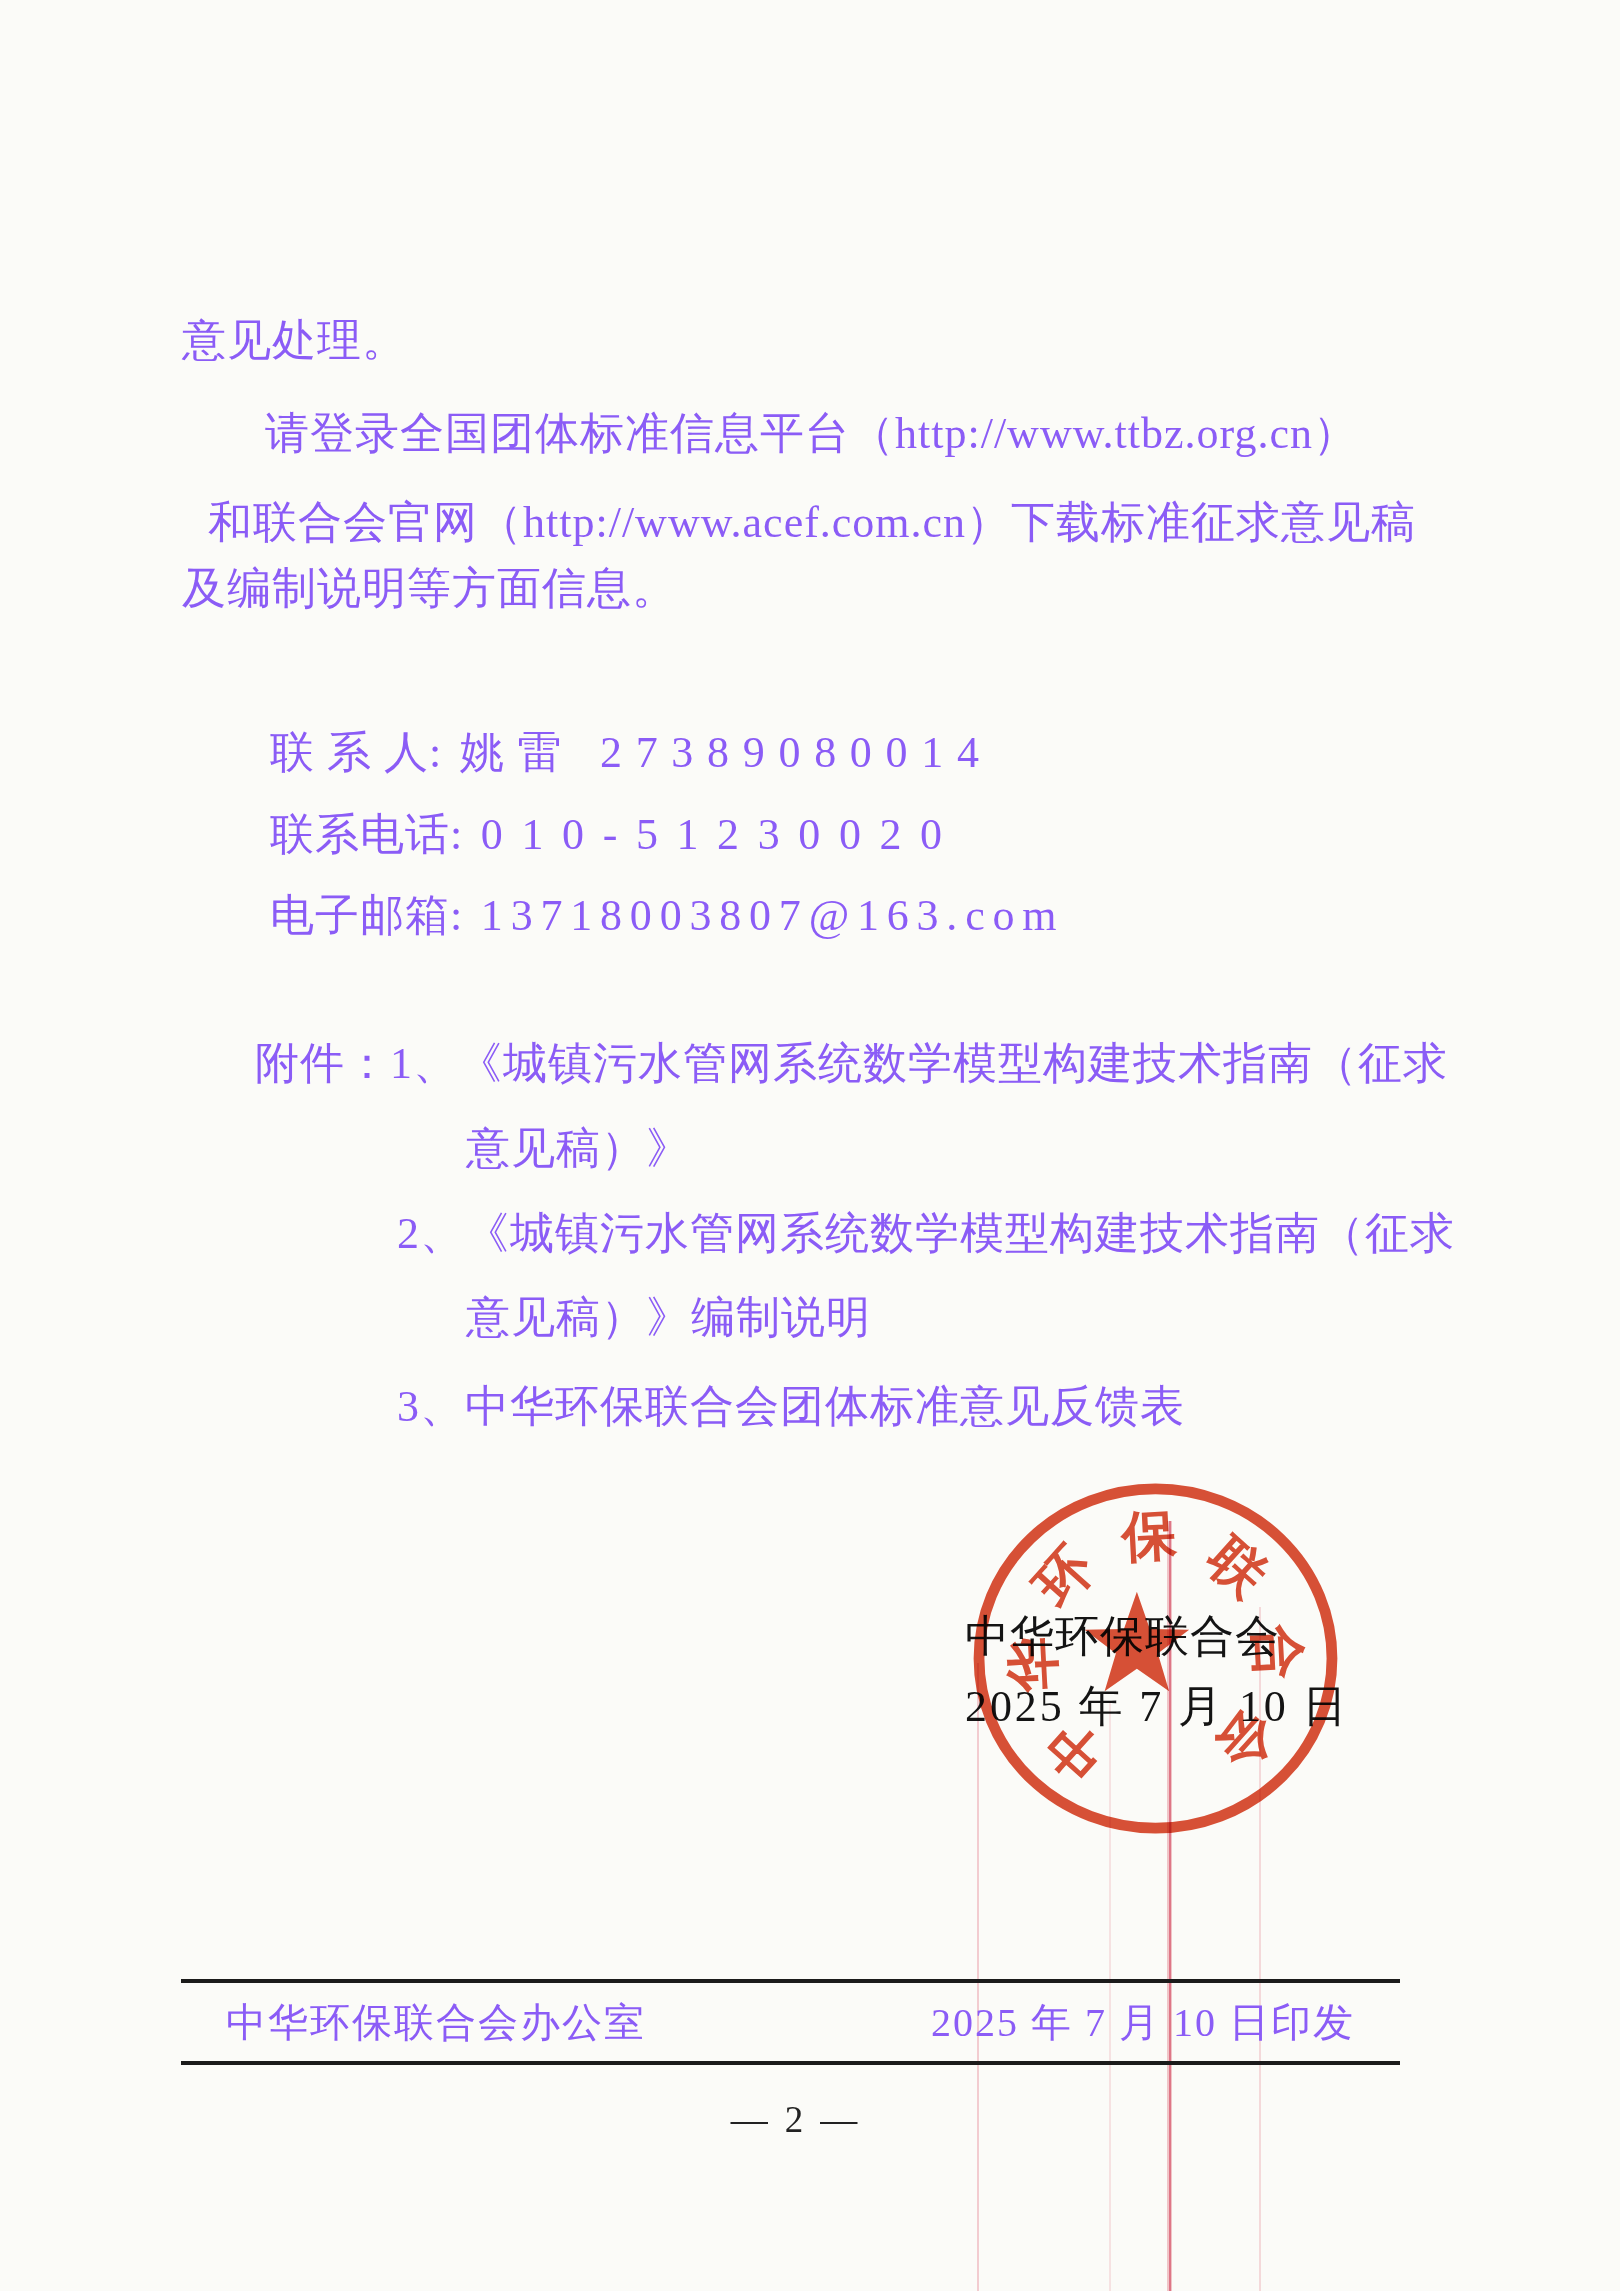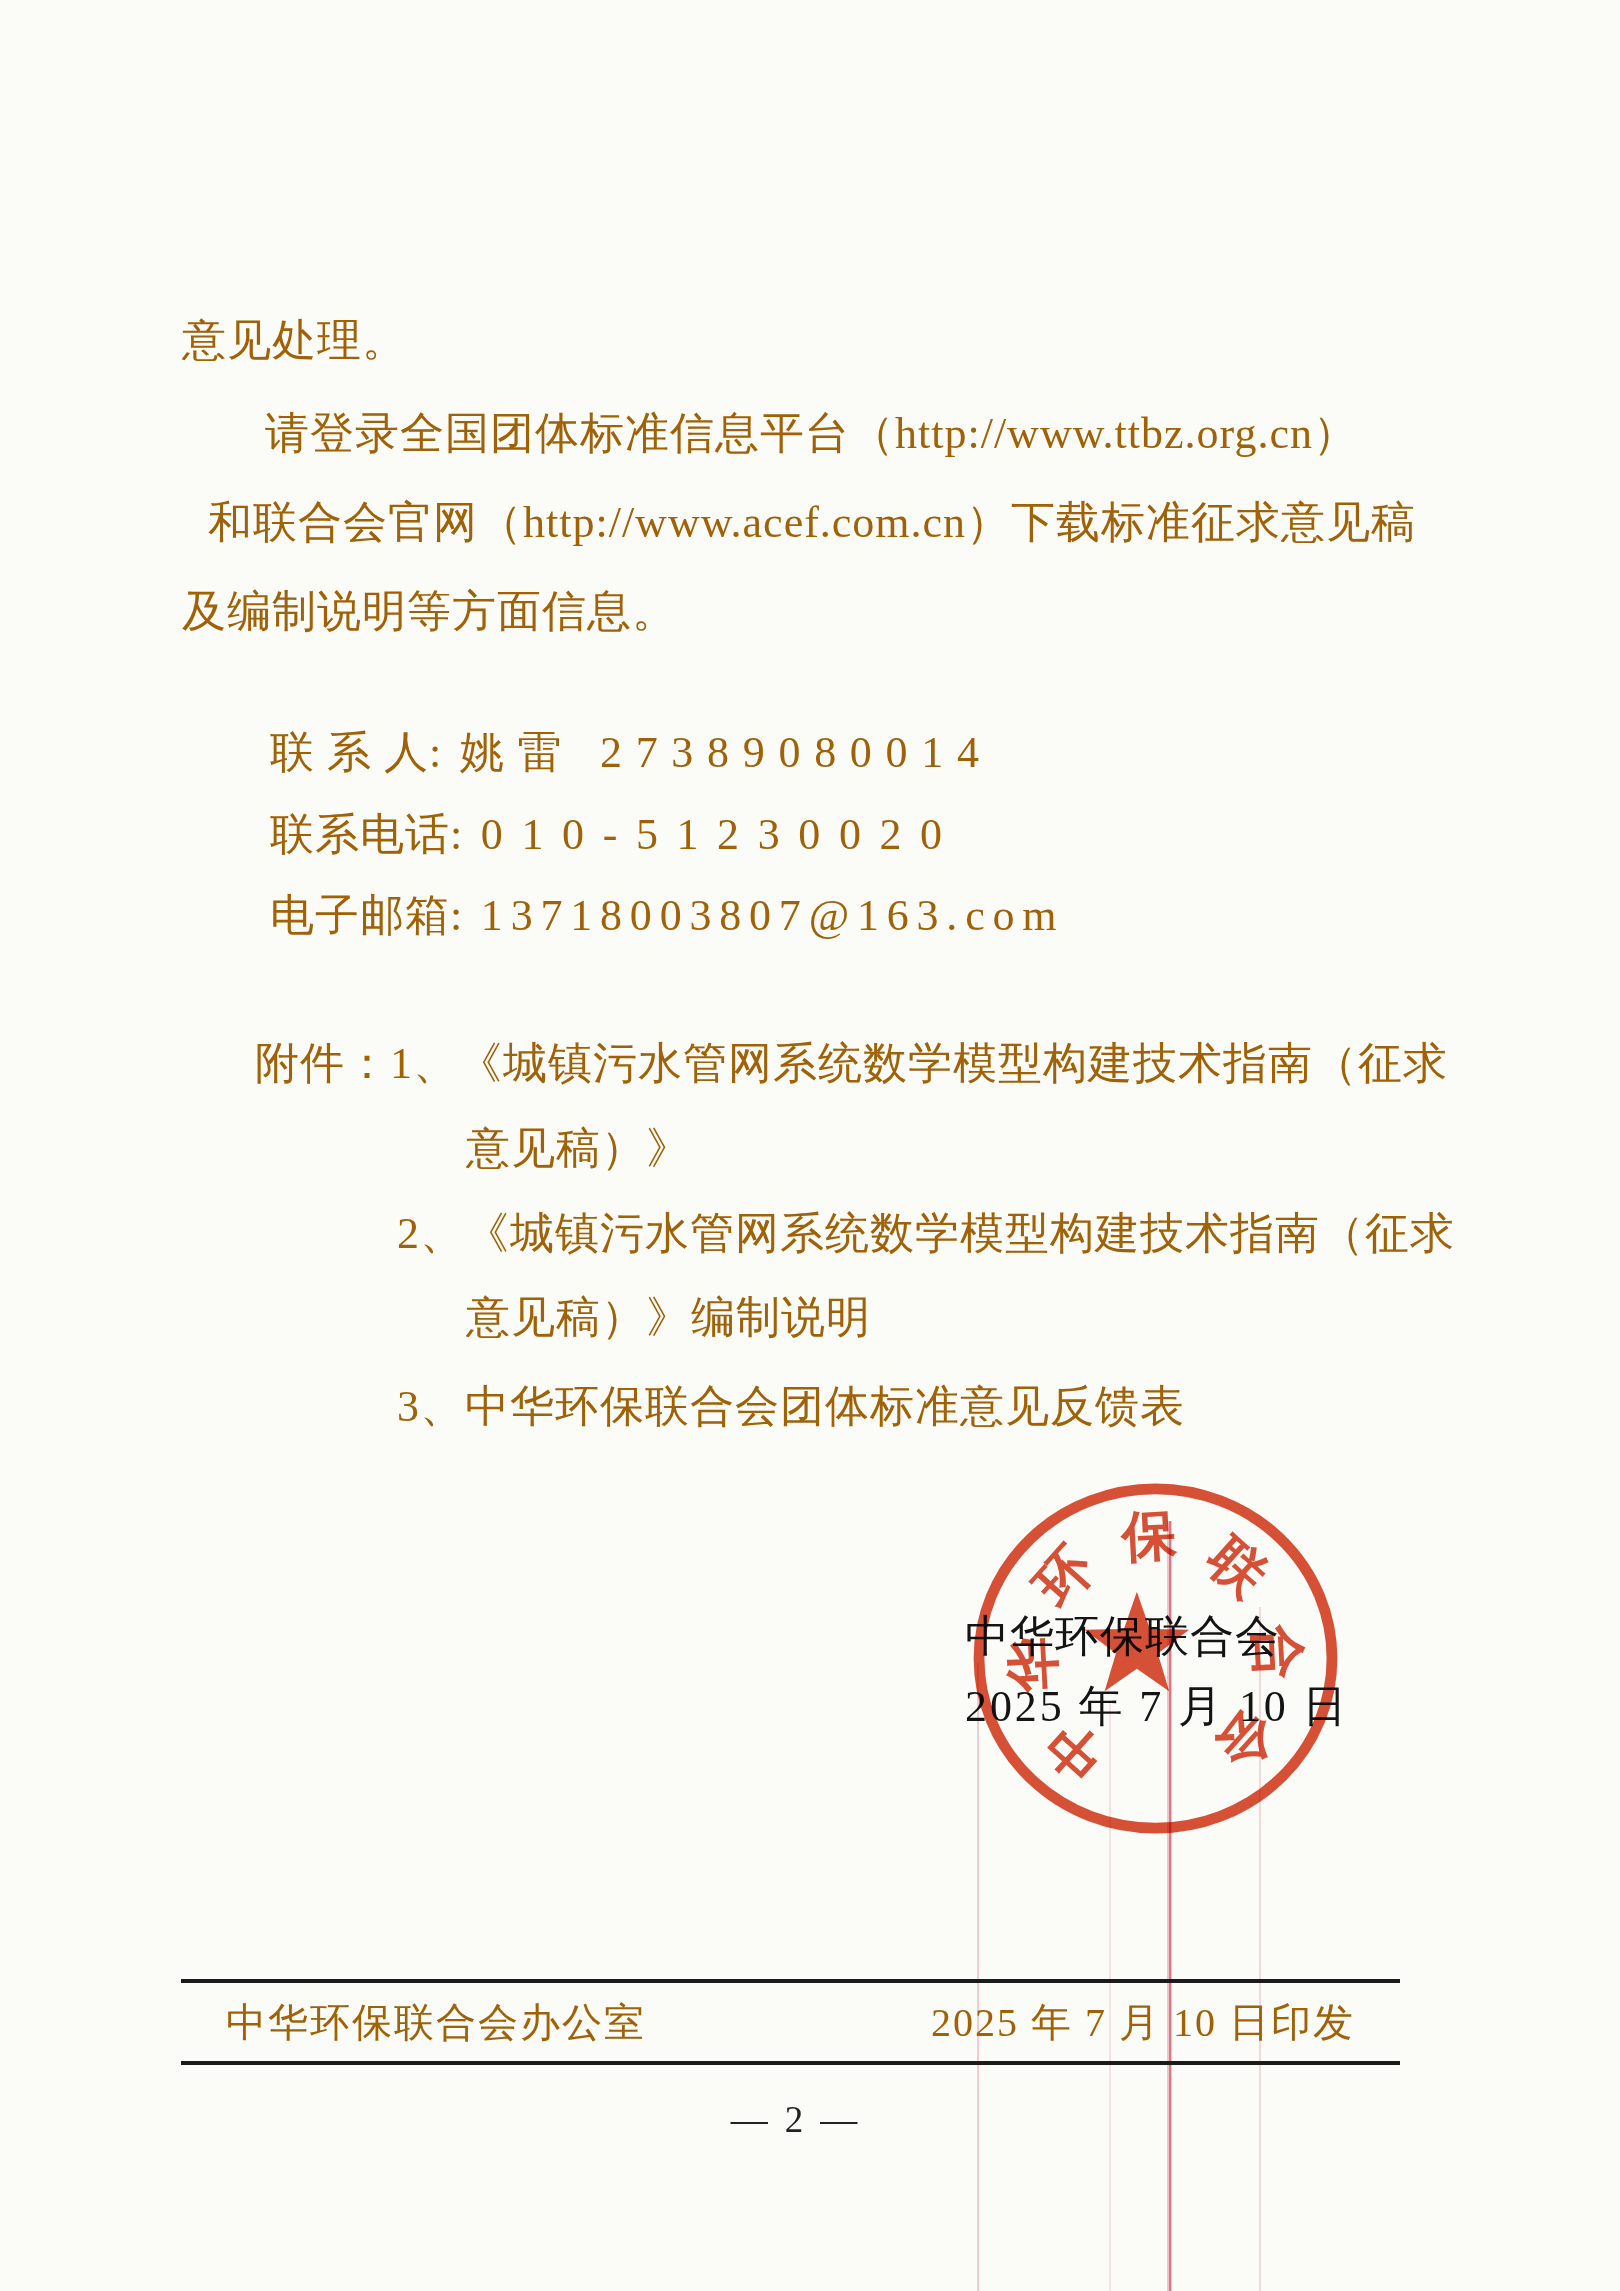--- a/index.html
+++ b/index.html
@@ -14,21 +14,21 @@
     background:var(--paper,#fbfbf8);
     overflow:hidden;
     color:#1c1c1c;
   }
   .tline {
     position:absolute;
     white-space:nowrap;
     font-size:44px;
     line-height:1.15;
     letter-spacing:1px;
-    color:#a16207;
+    color:#8b5cf6;
   }
   .contact-value { letter-spacing:13.7px; }
   .contact-value.phone { letter-spacing:18.6px; }
   .contact-value.email { letter-spacing:7.8px; }
   .contact-label { letter-spacing:1px; margin-right:17.6px; }
 
   .rule {
     position:absolute;
     left:181px; width:1219px; height:3.9px;
     background:#1b1b1b;
@@ -70,21 +70,21 @@
   .pink-4 { left:1259px; top:1607px; width:2px; height:684px; background:var(--artifact-pink,#eeaab4); opacity:.40; }
 </style>
 </head>
 <body>
 
 <div id="page">
 
   <div class="tline" style="left:182px; top:316px;">意见处理。</div>
   <div class="tline" style="left:265px; top:409px;">请登录全国团体标准信息平台（http://www.ttbz.org.cn）</div>
   <div class="tline" style="left:182px; top:498px;margin-left:26px;">和联合会官网（http://www.acef.com.cn）下载标准征求意见稿</div>
-  <div class="tline" style="left:182px; top:587px;">及编制说明等方面信息。</div>
+  <div class="tline" style="left:182px; top:564px;">及编制说明等方面信息。</div>
 
   <div class="tline" style="left:270px; top:728px;">
     <span class="contact-label">联 系 人:</span><span class="contact-value">姚雷 27389080014</span>
   </div>
   <div class="tline" style="left:270px; top:810px;">
     <span class="contact-label">联系电话:</span><span class="contact-value phone">010-51230020</span>
   </div>
   <div class="tline" style="left:270px; top:891px;text-align:center;">
     <span class="contact-label">电子邮箱:</span><span class="contact-value email">13718003807@163.com</span>
   </div>

